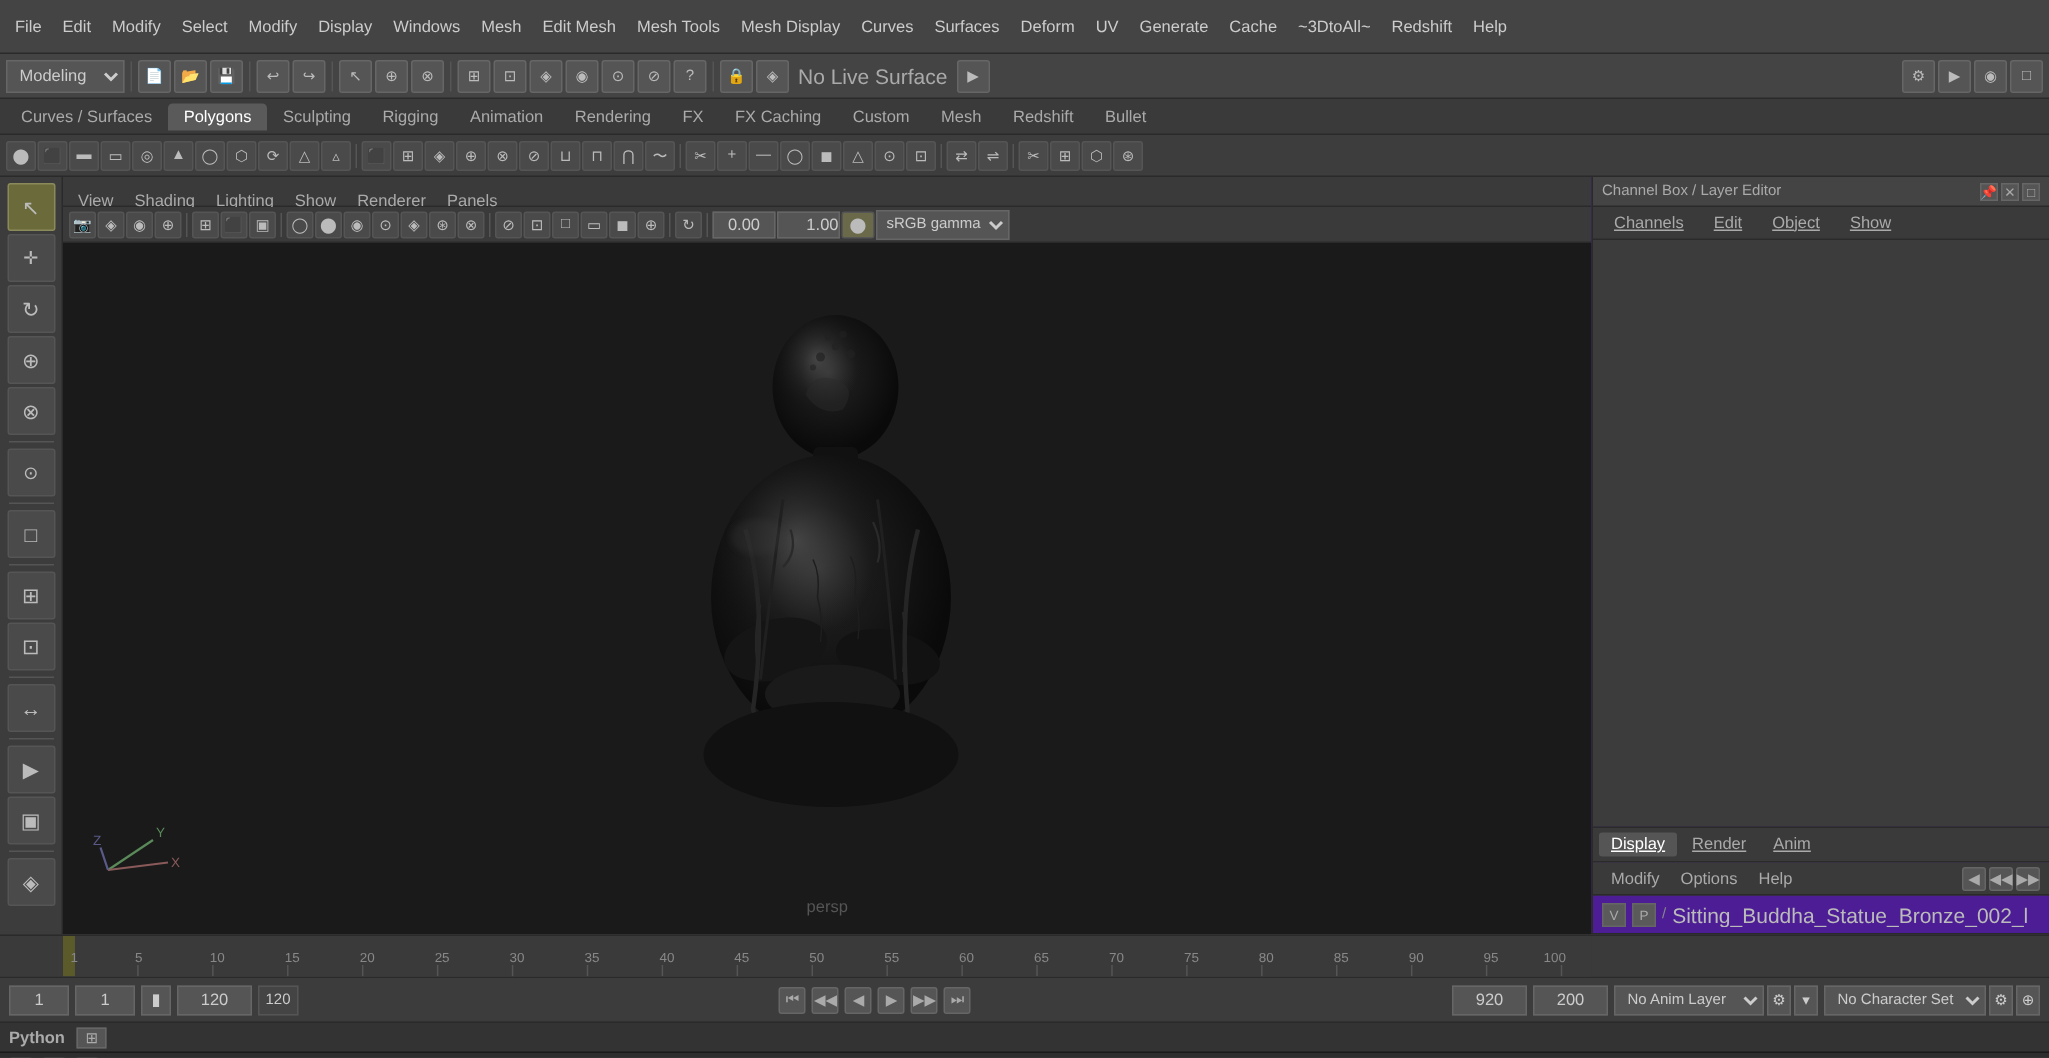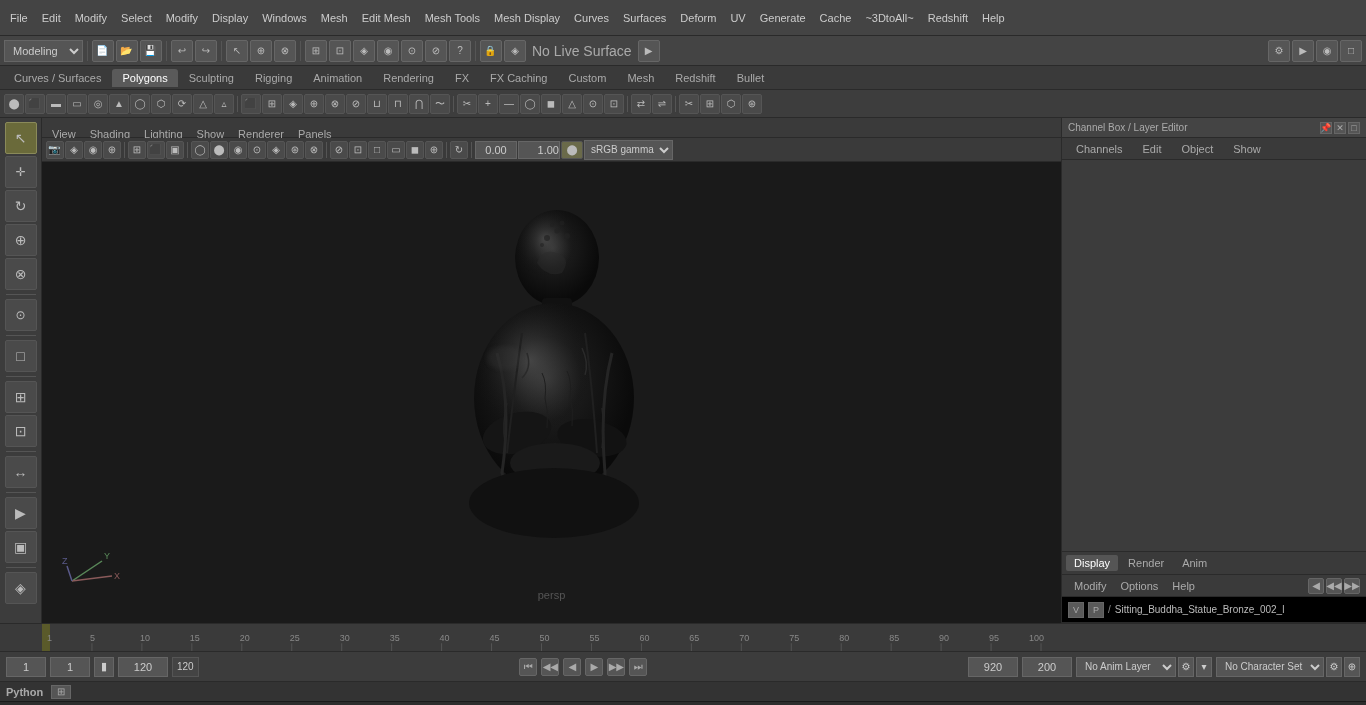--- a/index.html
+++ b/index.html
@@ -144,21 +144,21 @@
 
     
     #viewport {
       flex: 1;
       background: #1a1a1a;
       position: relative;
       overflow: hidden;
     }
     #viewport-label {
       position: absolute;
-      bottom: 22px;
+      bottom: 12px;
       left: 50%;
       transform: translateX(-50%);
       color: #555;
       font-size: 11px;
     }
 
     
     #buddha-container {
       position: absolute;
       top: 0; left: 0; right: 0; bottom: 0;
@@ -170,21 +170,21 @@
     
     #axis-indicator {
       position: absolute;
       bottom: 30px;
       left: 20px;
     }
 
     
     #right-panel {
       width: 305px;
-      background: #000000;
+      background: #4c1d95;
       border-left: 1px solid #2a2a2a;
       display: flex;
       flex-direction: column;
       flex-shrink: 0;
     }
     #right-panel-header {
       height: 20px;
       background: #444;
       display: flex;
       align-items: center;
@@ -202,20 +202,21 @@
       padding: 0 6px;
       gap: 4px;
       border-bottom: 1px solid #2a2a2a;
     }
     .right-tab {
       padding: 2px 8px;
       font-size: 11px;
       color: #aaa;
       cursor: pointer;
       border-radius: 2px;
+      text-decoration: underline;
     }
     .right-tab.active { background: #555; color: #fff; }
     #right-panel-menu {
       height: 22px;
       background: #3a3a3a;
       display: flex;
       align-items: center;
       padding: 0 6px;
       gap: 2px;
       border-bottom: 1px solid #2a2a2a;
@@ -260,21 +261,21 @@
       border: 1px solid #666;
       display: flex;
       align-items: center;
       justify-content: center;
       font-size: 9px;
       color: #aaa;
       cursor: pointer;
     }
     .layer-name {
       flex: 1;
-      font-size: 10px;
+      font-size: 14px;
       color: #bbb;
       overflow: hidden;
       text-overflow: ellipsis;
       white-space: nowrap;
     }
 
     
     #timeline-area {
       height: 28px;
       background: #3a3a3a;

